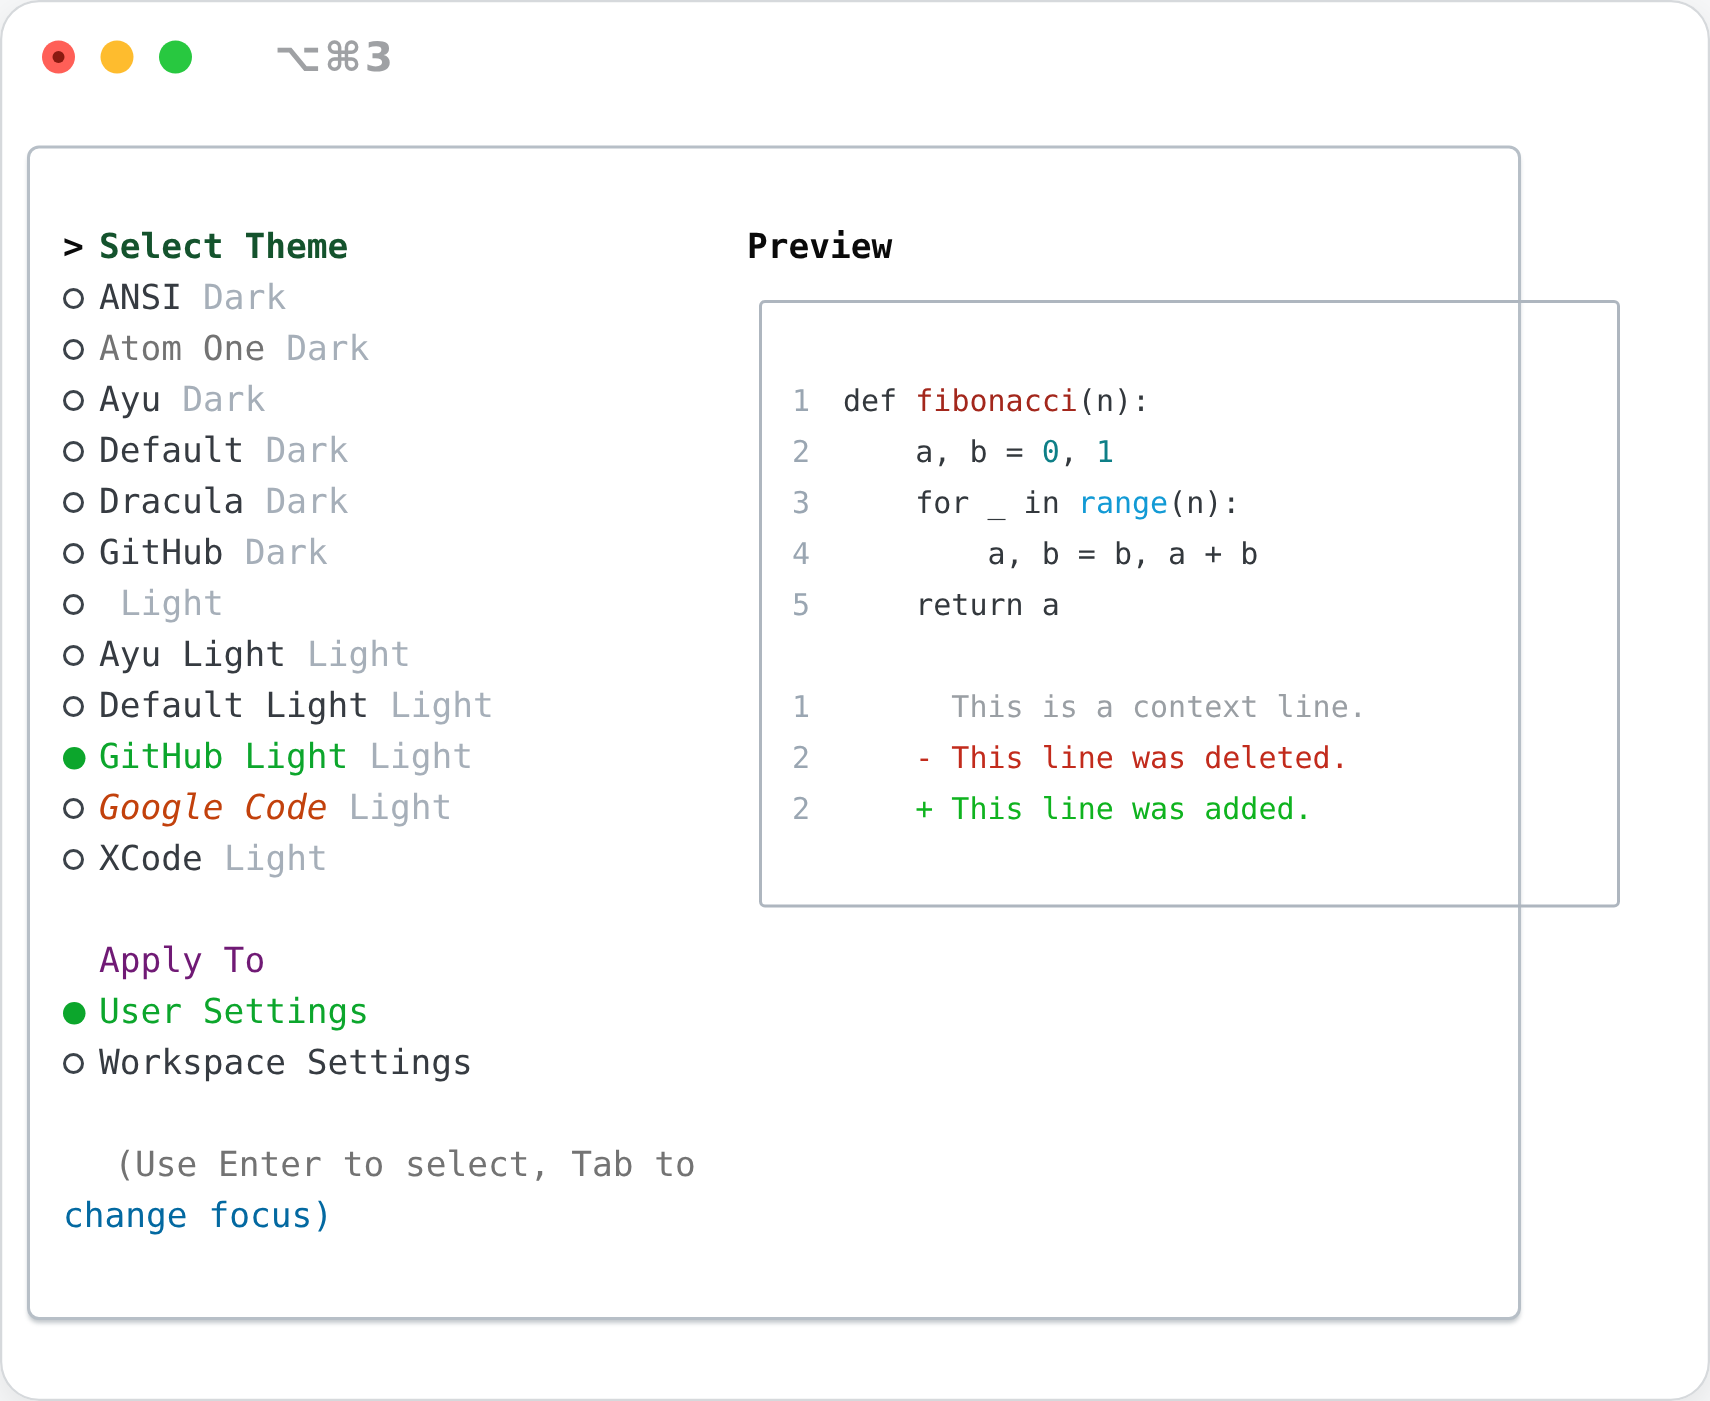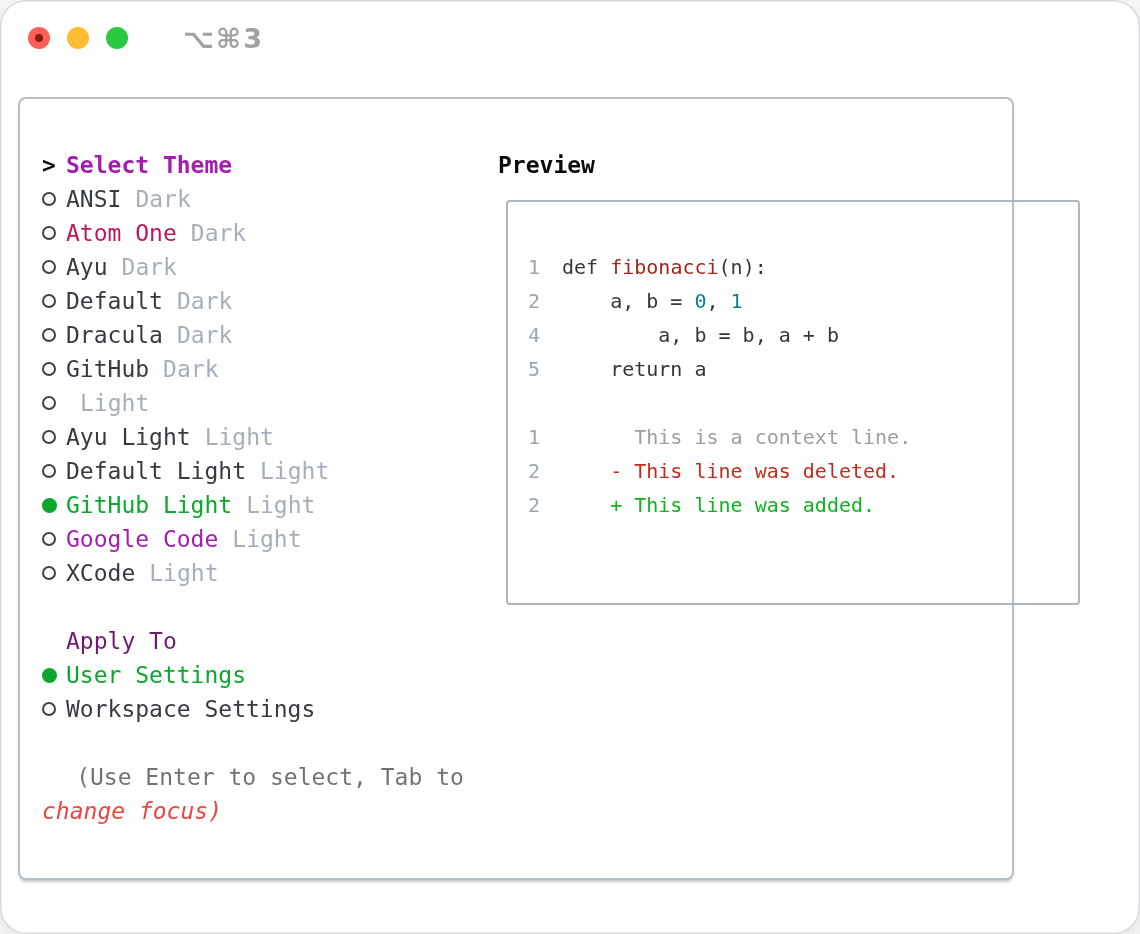--- a/index.html
+++ b/index.html
@@ -37,21 +37,21 @@
     border:2px solid #b7bfc7;border-radius:8px;
     box-shadow:0 3px 3px -1px rgba(120,130,140,.45);
     display:flex;
     padding-top:49px;
   }
   .left-col{width:456px;padding-left:22px;flex:0 0 auto;}
   .right-col{flex:1;}
   .row{display:flex;height:34px;line-height:34px;font-size:23px;color:#363b41;white-space:pre;align-items:stretch;}
   .marker-cell{width:24px;display:flex;align-items:center;flex:0 0 auto;}
   .hdr-marker{font-weight:bold;color:#0a0a0a;line-height:34px;}
-  .hdr-label{font-weight:bold;color:#a21caf;text-align:center;}
+  .hdr-label{font-weight:bold;color:#14532d;text-align:center;}
   .radio{width:14px;height:14px;box-sizing:border-box;border:2px solid #3c434a;border-radius:50%;}
   .radio.sel{border:none;width:15px;height:15px;}
   .variant{margin-left:14px;}
   .spacer{height:34px;}
   .section-hdr{color:#701a75;}
   .help-line{height:34px;line-height:34px;font-size:23px;white-space:pre;}
   
   .preview-title{height:34px;line-height:34px;font-size:23px;font-weight:bold;color:#0a0a0a;}
   .preview-box{
     margin-top:18px;margin-left:8px;
@@ -78,60 +78,61 @@
   <div class="panel">
 
     <div class="left-col">
       <div class="row">
         <span class="marker-cell"><span class="hdr-marker">&gt;</span></span>
         <span class="hdr-label">Select Theme</span>
       </div>
 
       <div id="theme-list">
           <div class="row"><span class="marker-cell"><span class="radio"></span></span><span style="color: rgb(54, 59, 65);">ANSI</span><span class="variant" style="color: rgb(166, 175, 185);">Dark</span></div>
-          <div class="row"><span class="marker-cell"><span class="radio"></span></span><span style="color: #be185d;">Atom One</span><span class="variant" style="color: rgb(166, 175, 185);">Dark</span></div>
+          <div class="row"><span class="marker-cell"><span class="radio"></span></span><span style="color: #737373;">Atom One</span><span class="variant" style="color: rgb(166, 175, 185);">Dark</span></div>
           <div class="row"><span class="marker-cell"><span class="radio"></span></span><span style="color: rgb(54, 59, 65);">Ayu</span><span class="variant" style="color: rgb(166, 175, 185);">Dark</span></div>
           <div class="row"><span class="marker-cell"><span class="radio"></span></span><span style="color: rgb(54, 59, 65);">Default</span><span class="variant" style="color: rgb(166, 175, 185);">Dark</span></div>
           <div class="row"><span class="marker-cell"><span class="radio"></span></span><span style="color: rgb(54, 59, 65);">Dracula</span><span class="variant" style="color: rgb(166, 175, 185);">Dark</span></div>
           <div class="row"><span class="marker-cell"><span class="radio"></span></span><span style="color: rgb(54, 59, 65);">GitHub</span><span class="variant" style="color: rgb(166, 175, 185);">Dark</span></div>
           <div class="row"><span class="marker-cell"><span class="radio"></span></span><span class="variant" style="color: rgb(166, 175, 185);">Light</span></div>
           <div class="row"><span class="marker-cell"><span class="radio"></span></span><span style="color: rgb(54, 59, 65);">Ayu Light</span><span class="variant" style="color: rgb(166, 175, 185);">Light</span></div>
           <div class="row"><span class="marker-cell"><span class="radio"></span></span><span style="color: rgb(54, 59, 65);">Default Light</span><span class="variant" style="color: rgb(166, 175, 185);">Light</span></div>
           <div class="row"><span class="marker-cell"><span class="radio sel" style="background: rgb(12, 166, 44);"></span></span><span style="color: rgb(12, 166, 44);">GitHub Light</span><span class="variant" style="color: rgb(166, 175, 185);">Light</span></div>
-          <div class="row"><span class="marker-cell"><span class="radio"></span></span><span style="color: #a21caf;">Google Code</span><span class="variant" style="color: rgb(166, 175, 185);">Light</span></div>
+          <div class="row"><span class="marker-cell"><span class="radio"></span></span><span style="color: #c2410c; font-style: italic;">Google Code</span><span class="variant" style="color: rgb(166, 175, 185);">Light</span></div>
           <div class="row"><span class="marker-cell"><span class="radio"></span></span><span style="color: rgb(54, 59, 65);">XCode</span><span class="variant" style="color: rgb(166, 175, 185);">Light</span></div>
         </div>
 
       <div class="spacer"></div>
 
       <div class="row">
         <span class="marker-cell"></span>
         <span class="section-hdr">Apply To</span>
       </div>
 
       <div id="apply-list">
           <div class="row"><span class="marker-cell"><span class="radio sel" style="background: rgb(12, 166, 44);"></span></span><span style="color: rgb(12, 166, 44);">User Settings</span></div>
           <div class="row"><span class="marker-cell"><span class="radio"></span></span><span style="color: rgb(54, 59, 65);">Workspace Settings</span></div>
         </div>
 
       <div class="spacer"></div>
 
       <div id="help-text">
           <div class="help-line" style="color: #737373; text-align: center;">(Use Enter to select, Tab to</div>
-          <div class="help-line" style="color: #ef4444; font-style: italic;">change focus)</div>
+          <div class="help-line" style="color: #0369a1;">change focus)</div>
         </div>
     </div>
 
     <div class="right-col">
       <div class="preview-title">Preview</div>
 
       <div class="preview-box">
         <div id="code-block">
             <div class="code-line"><span class="lineno" style="color: rgb(154, 166, 178);">1</span><span style="color: rgb(51, 56, 61);">def </span><span style="color: rgb(163, 39, 28);">fibonacci</span><span style="color: rgb(51, 56, 61);">(n):</span></div>
             <div class="code-line"><span class="lineno" style="color: rgb(154, 166, 178);">2</span><span style="color: rgb(51, 56, 61);">    a, b = </span><span style="color: rgb(14, 127, 135);">0</span><span style="color: rgb(51, 56, 61);">, </span><span style="color: rgb(14, 127, 135);">1</span></div>
+            <div class="code-line"><span class="lineno" style="color: rgb(154, 166, 178);">3</span><span style="color: rgb(51, 56, 61);">    for _ in </span><span style="color: rgb(18, 154, 213);">range</span><span style="color: rgb(51, 56, 61);">(n):</span></div>
             <div class="code-line"><span class="lineno" style="color: rgb(154, 166, 178);">4</span><span style="color: rgb(51, 56, 61);">        a, b = b, a + b</span></div>
             <div class="code-line"><span class="lineno" style="color: rgb(154, 166, 178);">5</span><span style="color: rgb(51, 56, 61);">    return a</span></div>
           </div>
         <div class="code-line"></div>
         <div id="diff-block">
             <div class="code-line"><span class="lineno" style="color: rgb(154, 166, 178);">1</span><span style="color: rgb(154, 159, 164);">      This is a context line.</span></div>
             <div class="code-line"><span class="lineno" style="color: rgb(154, 166, 178);">2</span><span style="color: rgb(194, 43, 28);">    - This line was deleted.</span></div>
             <div class="code-line"><span class="lineno" style="color: rgb(154, 166, 178);">2</span><span style="color: rgb(15, 179, 31);">    + This line was added.</span></div>
           </div>
       </div>

